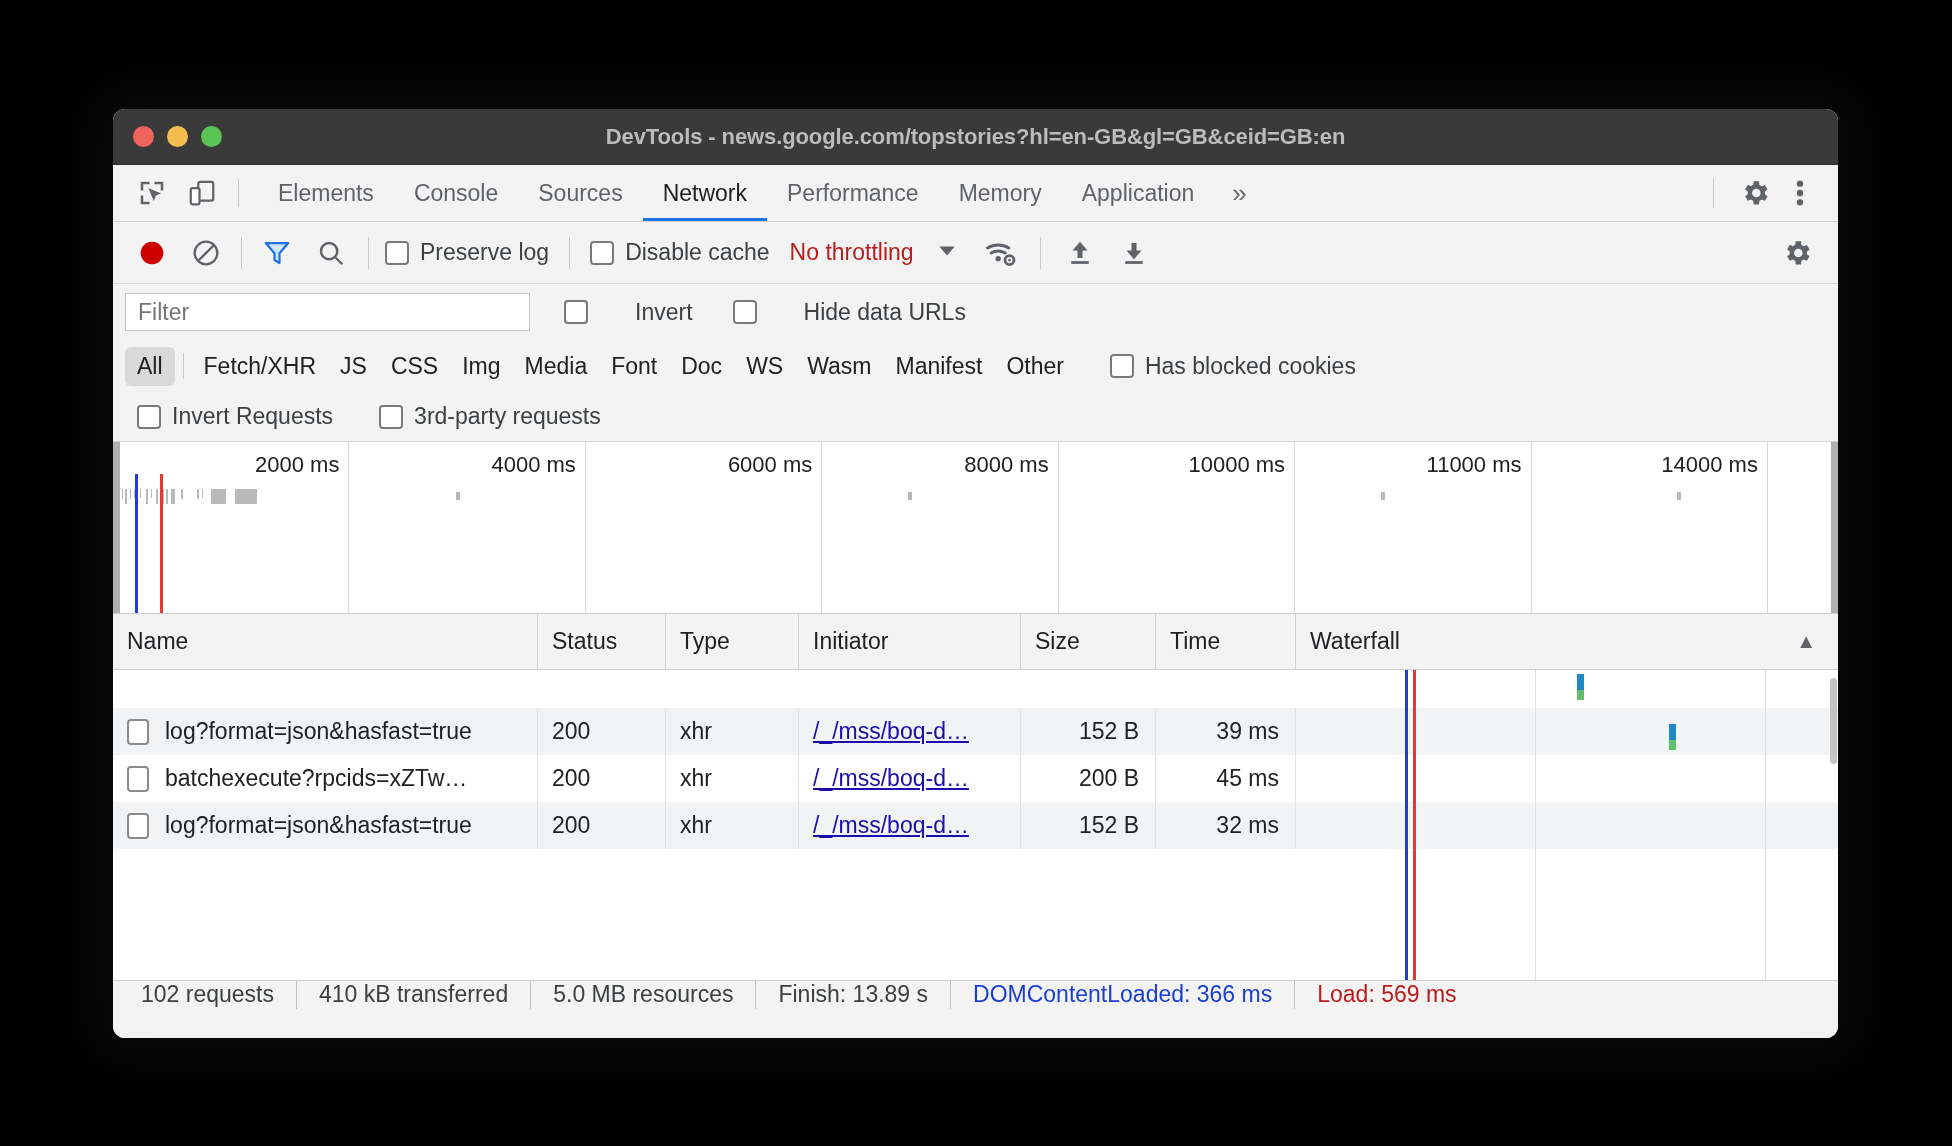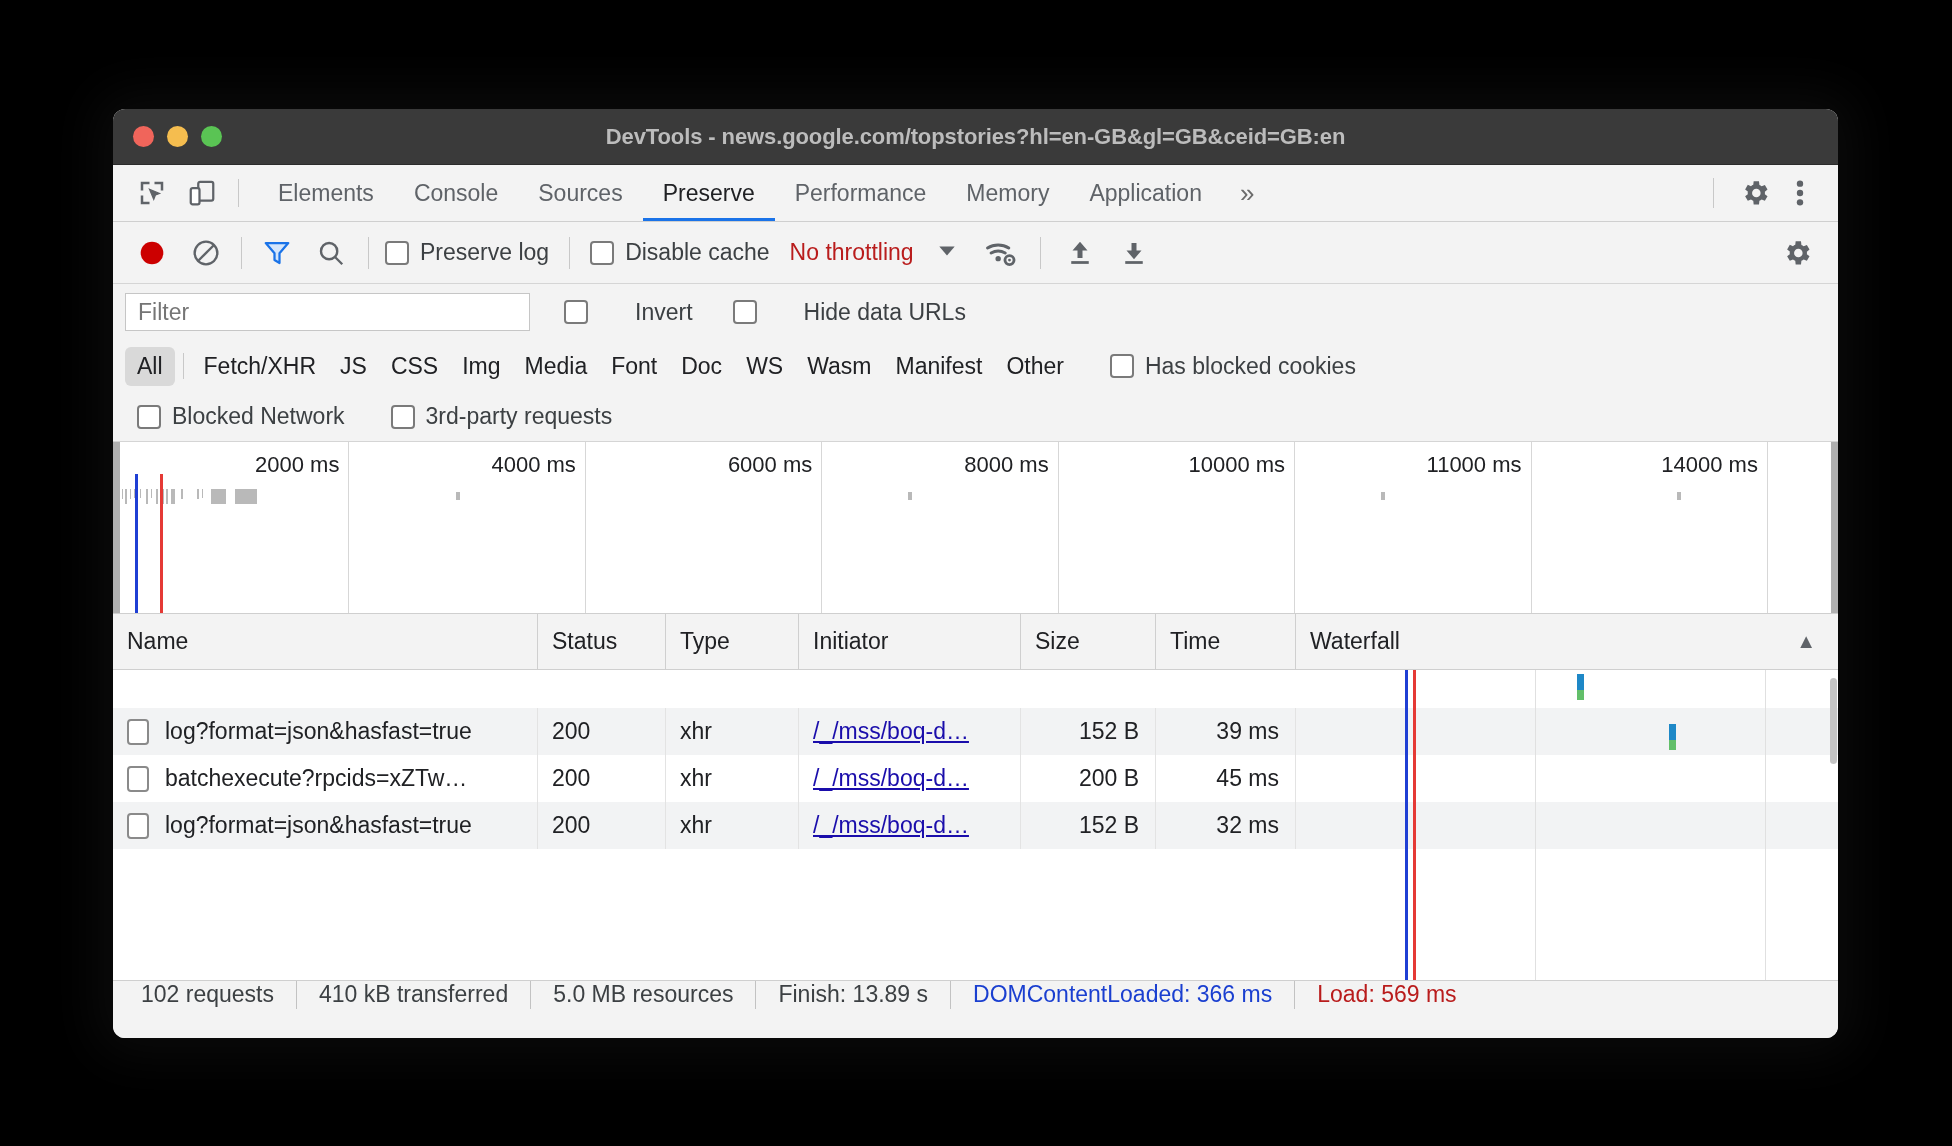--- a/index.html
+++ b/index.html
@@ -274,21 +274,21 @@
         <div class="tab">
             <span>Elements</span>
           </div>
         <div class="tab">
             <span>Console</span>
           </div>
         <div class="tab">
             <span>Sources</span>
           </div>
         <div class="tab active">
-            <span>Preserve</span>
+            <span>Network</span>
           </div>
         <div class="tab">
             <span>Performance</span>
           </div>
         <div class="tab">
             <span>Memory</span>
           </div>
         <div class="tab">
             <span>Application</span>
           </div>
@@ -410,21 +410,21 @@
       <div class="tchip">Other</div>
       <div class="cbrow">
         <span class="cbox"></span>
         <span class="cblabel">Has blocked cookies</span>
       </div>
     </div>
 
     <div class="blockedrow">
       <div class="cbrow">
         <span class="cbox"></span>
-        <span class="cblabel">Blocked Network</span>
+        <span class="cblabel">Invert Requests</span>
       </div>
       <div class="cbrow">
         <span class="cbox"></span>
         <span class="cblabel">3rd-party requests</span>
       </div>
     </div>
 
     <div class="overview">
       <div class="ov-left-handle"></div>
       <div class="ov-right-handle"></div>

